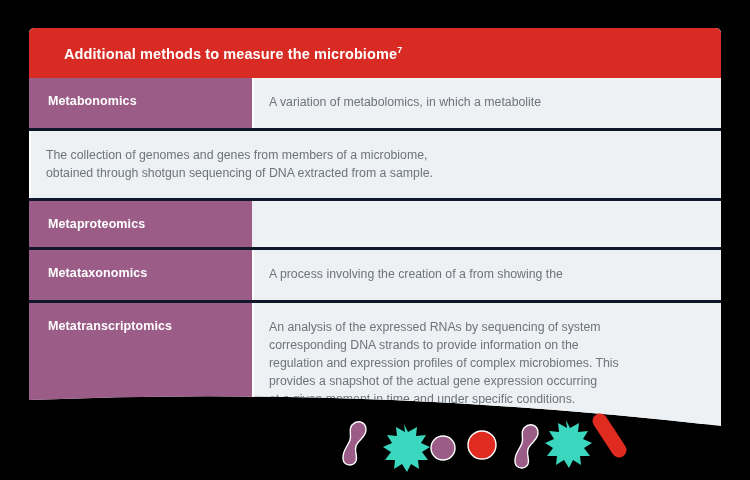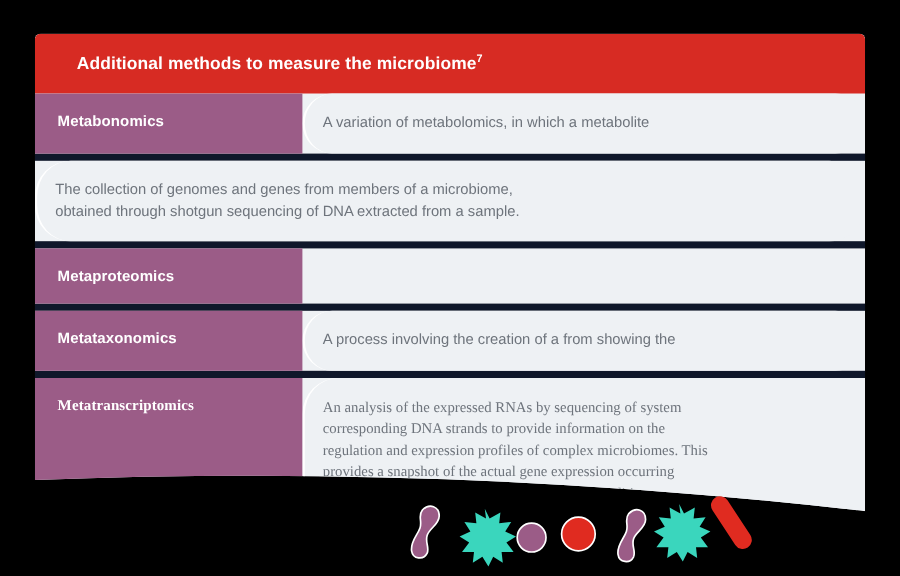--- a/index.html
+++ b/index.html
@@ -62,25 +62,24 @@
     font-weight: bold;
   }
 
   
   .table {
     display: block;
   }
   .row {
     display: flex;
     align-items: stretch;
-    border-bottom: 6px solid #0f172a;
+    border-bottom: 3px solid #0f172a;
   }
   .row:last-child {
     border-bottom: none;
-    font-family: Liberation Serif, serif;
   }
   .term-cell {
     width: 223px;
     flex: 0 0 223px;
     background: #9b5c87;
     color: #ffffff;
     font-size: 12.5px;
     font-weight: bold;
     padding: 16px 0 16px 19px;
     box-sizing: border-box;
@@ -88,21 +87,20 @@
   }
   .desc-cell {
     flex: 1 1 auto;
     background: #eef1f4;
     color: #6e747c;
     font-size: 12.3px;
     line-height: 1.45;
     padding: 16px 24px 16px 15px;
     box-sizing: border-box;
     border-left: 2px solid #ffffff;
-    border-radius: 30px;
   }
   .desc-line {
     display: block;
     white-space: nowrap;
   }
 
   
   #microbes {
     position: absolute;
     left: 0;

